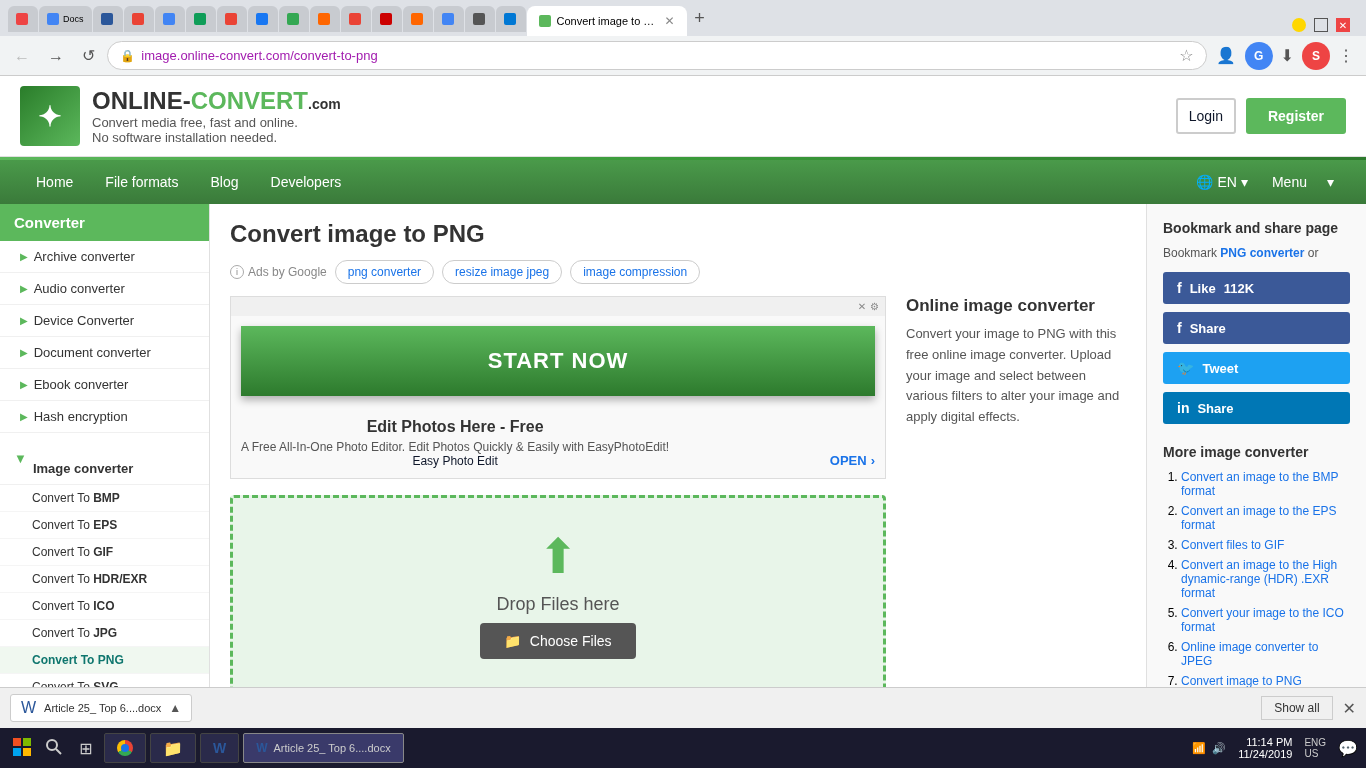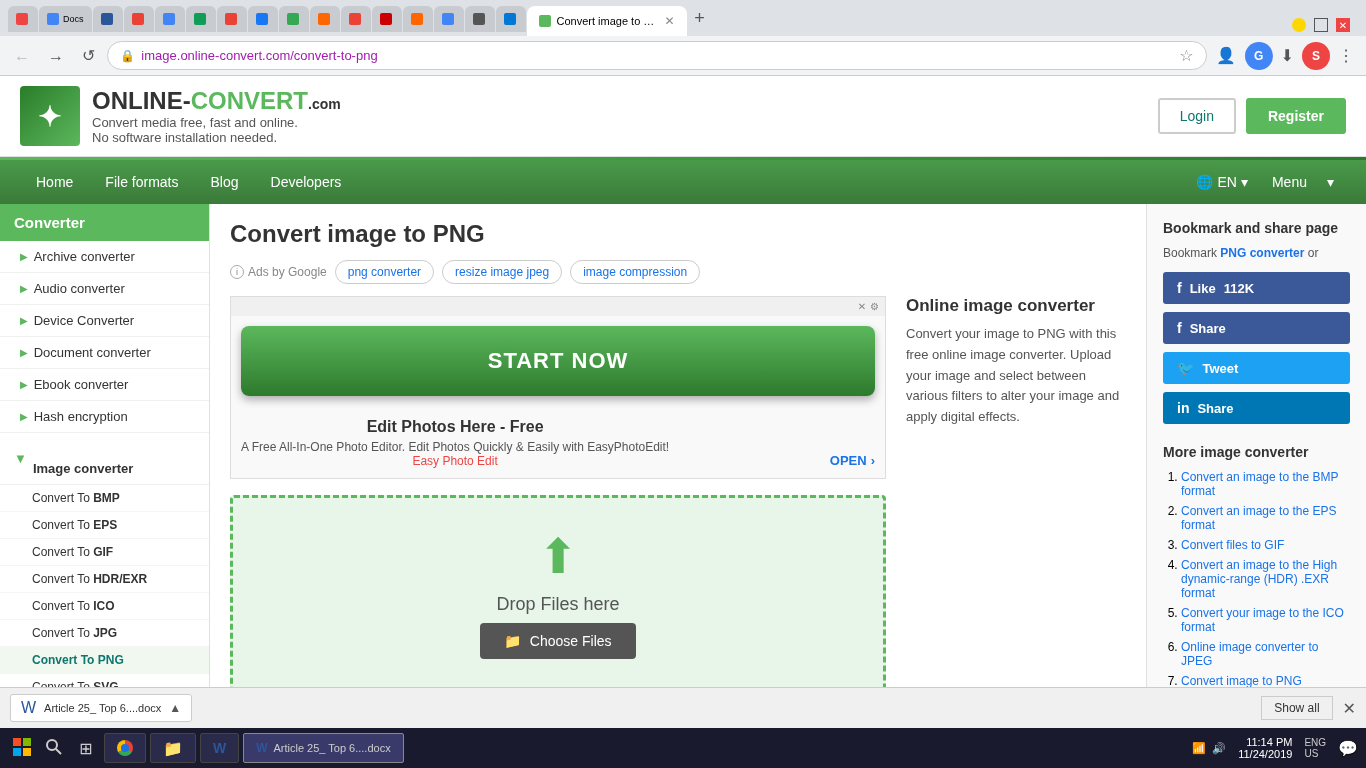--- a/index.html
+++ b/index.html
@@ -26,21 +26,21 @@
 
     
     .website { background: white; width: 1366px; }
 
     
     .site-header { background: white; padding: 10px 20px; display: flex; align-items: center; justify-content: space-between; border-bottom: 1px solid #e0e0e0; }
     .logo-area { display: flex; align-items: center; gap: 12px; }
     .logo-box { background: linear-gradient(135deg, #2a7d2a, #5cb85c); width: 60px; height: 60px; display: flex; align-items: center; justify-content: center; border-radius: 4px; }
     .logo-box span { color: white; font-size: 28px; font-weight: bold; }
     .header-btns { display: flex; gap: 10px; align-items: center; }
-    .btn-login { background: white; border: 2px solid #ccc; padding: 8px 20px; font-size: 14px; cursor: pointer; border-radius: 3px; color: #0f766e; }
+    .btn-login { background: white; border: 2px solid #ccc; padding: 8px 11px; font-size: 14px; cursor: pointer; border-radius: 3px; color: #0f172a; }
     .btn-register { background: #5cb85c; border: none; padding: 10px 22px; font-size: 14px; cursor: pointer; border-radius: 3px; color: white; font-weight: bold; }
 
     
     .site-nav { background: linear-gradient(to bottom, #4a9a4a, #3a7a3a); display: flex; align-items: center; padding: 0 20px; height: 44px; }
     .nav-link { color: white; text-decoration: none; padding: 12px 16px; font-size: 14px; display: block; }
     .nav-lang { display: flex; align-items: center; gap: 4px; padding: 0 12px; color: white; font-size: 14px; }
     .nav-menu { display: flex; align-items: center; gap: 20px; padding: 0 12px; color: white; font-size: 14px; cursor: pointer; }
 
     
     .sidebar { background: white; width: 210px; min-width: 210px; border-right: 1px solid #e0e0e0; padding-bottom: 20px; }
@@ -61,24 +61,24 @@
     .ads-label { font-size: 12px; color: #888; display: flex; align-items: center; gap: 4px; }
     .ad-pill { border: 1px solid #ccc; border-radius: 14px; padding: 4px 12px; font-size: 12px; color: #1a73e8; cursor: pointer; display: flex; align-items: center; gap: 6px; }
 
     
     .content-cols { display: flex; gap: 20px; }
     .content-left { flex: 1; }
 
     .ad-block { border: 1px solid #ddd; background: #f9f9f9; margin-bottom: 12px; position: relative; }
     .ad-block-header { display: flex; justify-content: flex-end; gap: 4px; padding: 4px 6px; background: #f0f0f0; font-size: 10px; color: #888; }
     .ad-block-inner { padding: 10px; text-align: center; }
-    .start-now-btn { background: linear-gradient(to bottom, #5cb85c, #2d7a2d); color: white; font-size: 22px; font-weight: bold; padding: 22px 60px; border: none; border-radius: 8px; cursor: pointer; box-shadow: 0 4px 8px rgba(0,0,0,0.3); display: inline-block; letter-spacing: 1px; width: 100%; }
+    .start-now-btn { background: linear-gradient(to bottom, #5cb85c, #2d7a2d); color: white; font-size: 22px; font-weight: bold; padding: 22px 60px; border: none; border-radius: 0; cursor: pointer; box-shadow: 0 4px 8px rgba(0,0,0,0.3); display: inline-block; letter-spacing: 1px; width: 100%; }
     .ad-product-name { font-size: 16px; font-weight: bold; color: #333; margin: 10px 0 4px; }
     .ad-product-desc { font-size: 12px; color: #555; }
-    .ad-product-brand { font-size: 12px; color: #ef4444; }
+    .ad-product-brand { font-size: 12px; color: #0f172a; }
     .ad-open-btn { display: flex; align-items: center; gap: 4px; color: #1a73e8; font-size: 13px; font-weight: bold; cursor: pointer; }
 
     
     .drop-area { border: 3px dashed #5cb85c; background: #e8f5e9; border-radius: 4px; padding: 30px 20px; text-align: center; margin-top: 16px; }
     .drop-icon { font-size: 48px; color: #5cb85c; margin-bottom: 10px; }
     .drop-text { font-size: 18px; color: #555; margin-bottom: 8px; }
     .choose-btn { background: #555; color: white; padding: 10px 24px; border: none; border-radius: 4px; font-size: 14px; cursor: pointer; display: inline-flex; align-items: center; gap: 8px; }
 
     
     .right-sidebar { width: 220px; min-width: 220px; padding: 16px; background: #f9f9f9; border-left: 1px solid #e0e0e0; }

